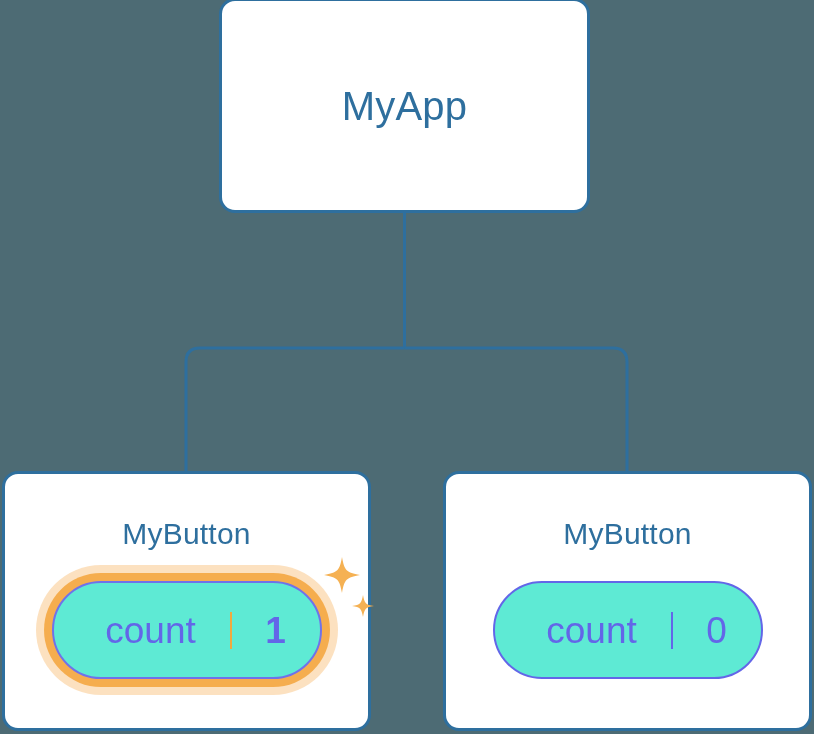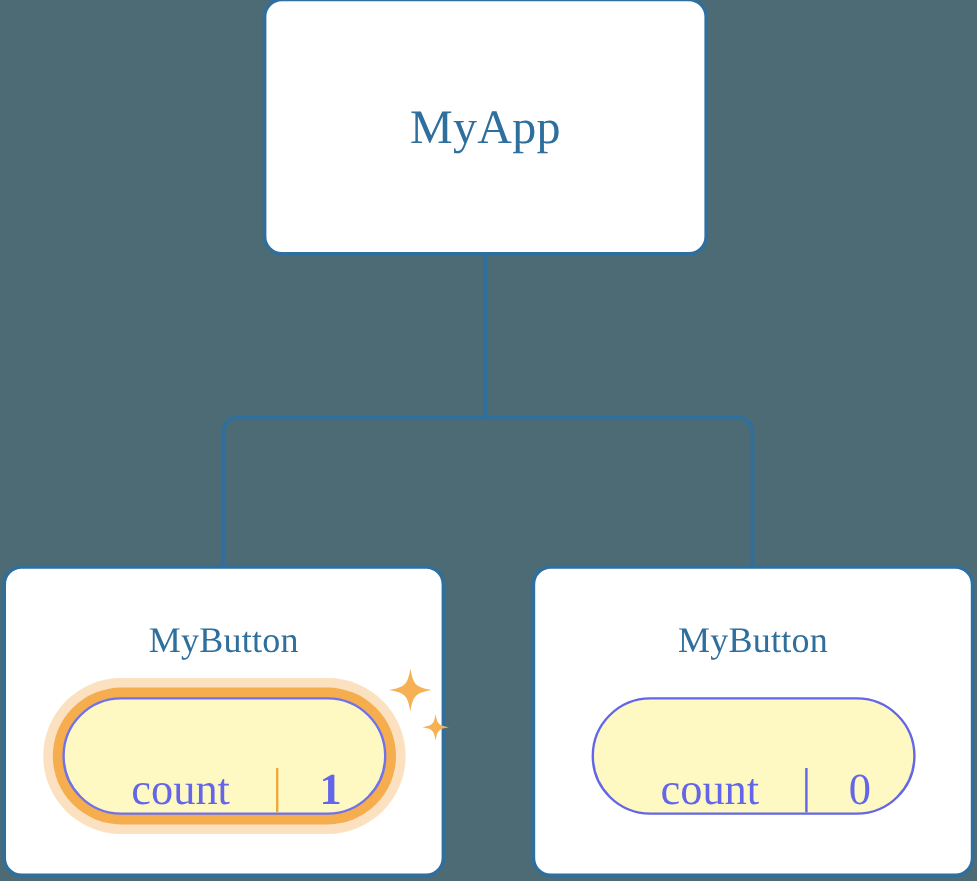--- a/index.html
+++ b/index.html
@@ -10,21 +10,20 @@
     width: 814px;
     height: 734px;
     background: #4d6b74;
     font-family: "Liberation Sans", sans-serif;
     overflow: hidden;
   }
   #stage {
     position: relative;
     width: 814px;
     height: 523px;
-    font-family: Liberation Serif, serif;
   }
 
   
   #connectors {
     position: absolute;
     left: 0;
     top: 0;
     width: 814px;
     height: 734px;
     z-index: 1;
@@ -80,22 +79,22 @@
   .pill-wrap {
     position: relative;
     margin-top: 32px;
     display: flex;
     align-items: center;
     justify-content: center;
   }
   .pill {
     position: relative;
     display: flex;
-    align-items: flex-end;
-    background: #fef9c3;
+    align-items: center;
+    background: #5eead4;
     border: 2px solid #6366e8;
     border-radius: 999px;
     height: 98px;
     box-sizing: border-box;
     z-index: 2;
   }
   .pill-key,
   .pill-val {
     display: flex;
     align-items: center;

